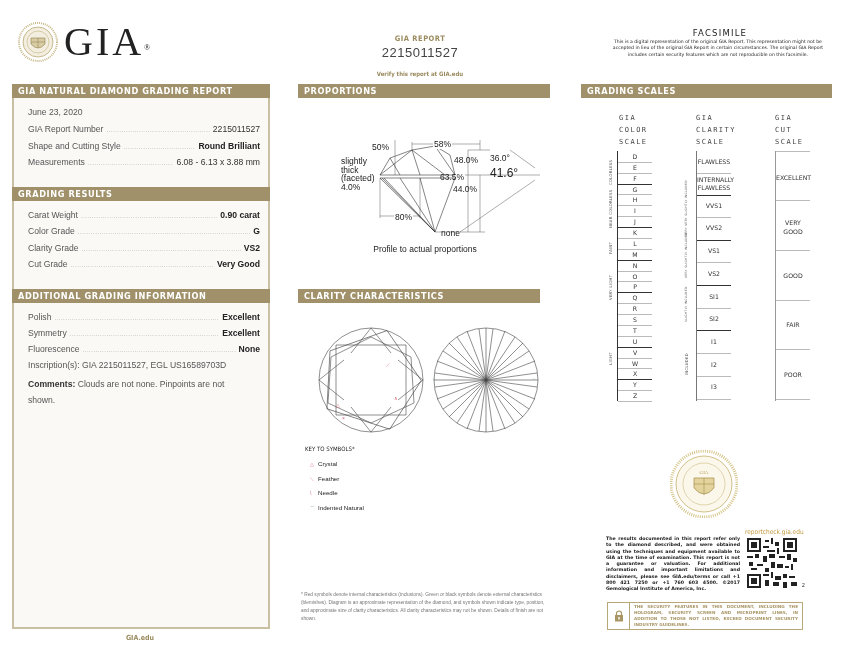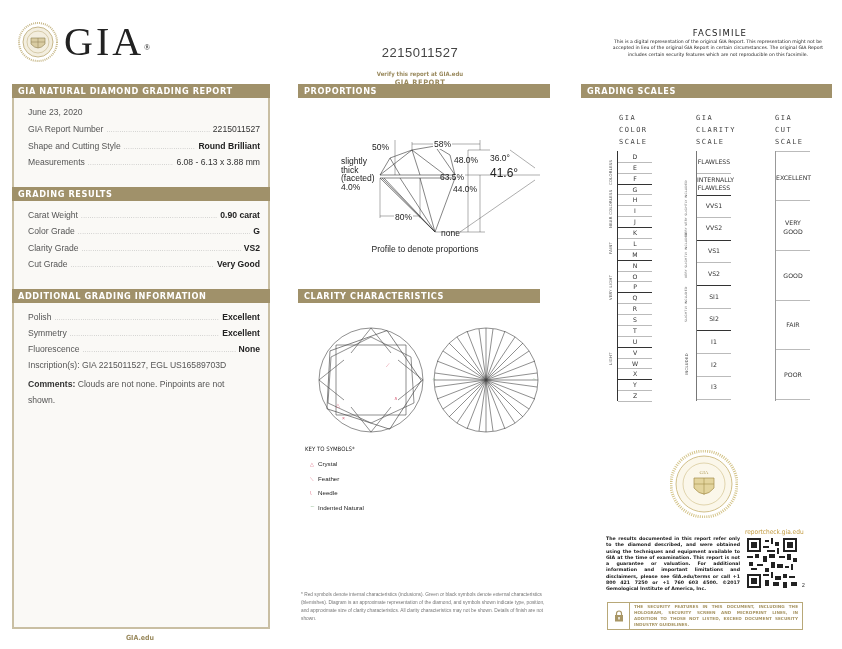--- a/index.html
+++ b/index.html
@@ -33,21 +33,21 @@
     <circle cx="20" cy="20" r="11" fill="none" stroke="#b9a772" stroke-width="0.5"></circle>
     <path d="M13 16 L27 16 L27 22 Q20 30 13 22 Z" fill="#d9cca2" stroke="#8f7f52" stroke-width="0.6"></path>
     <line x1="20" y1="16" x2="20" y2="26" stroke="#8f7f52" stroke-width="0.5"></line>
     <line x1="13" y1="20" x2="27" y2="20" stroke="#8f7f52" stroke-width="0.5"></line>
   </svg>
 </div>
 <div class="abs" style="left:64px;top:20px;font-family:'Liberation Serif',serif;font-size:40px;color:#222;letter-spacing:3px;line-height:44px;">
   <span>GIA</span><sup style="font-size:8px;vertical-align:top;position:relative;top:6px;">®</sup>
 </div>
 
-<div class="abs cond gold" style="left:360px;top:34px;width:120px;text-align:center;font-size:7.5px;font-weight:bold;letter-spacing:0.5px;margin-top:44px;">GIA REPORT</div>
+<div class="abs cond gold" style="left:360px;top:34px;width:120px;text-align:center;font-size:7.5px;font-weight:bold;letter-spacing:0.5px;">GIA REPORT</div>
 <div class="abs" style="left:360px;top:45px;width:120px;text-align:center;font-size:13px;color:#444;letter-spacing:0.5px;">2215011527</div>
 <div class="abs cond gold" style="left:350px;top:70px;width:140px;text-align:center;font-size:6px;font-weight:bold;">Verify this report at GIA.edu</div>
 
 <div class="abs" style="left:600px;top:28px;width:240px;text-align:center;font-size:8.5px;font-family:'DejaVu Sans',sans-serif;letter-spacing:1.2px;color:#222;">FACSIMILE</div>
 <div class="abs" style="left:604px;top:39px;width:228px;text-align:center;font-size:4.6px;line-height:6.3px;color:#222;font-family:'DejaVu Sans',sans-serif;">This is a digital representation of the original GIA Report. This representation might not be accepted in lieu of the original GIA Report in certain circumstances. The original GIA Report includes certain security features which are not reproducible on this facsimile.</div>
 
 <div class="panel" style="top:84px;height:545px;border-bottom:2px solid #c9bfa3;"></div>
 <div class="bar" style="left:12px;top:84px;width:258px;">GIA NATURAL DIAMOND GRADING REPORT</div>
 
 <div class="txt" style="left:28px;top:107px;">June 23, 2020</div>
@@ -166,21 +166,21 @@
   <div>slightly</div>
   <div>thick</div>
   <div>(faceted)</div>
   <div>4.0%</div>
 </div>
 <div class="abs" style="left:440px;top:172px;font-size:8.5px;color:#222;">63.5%</div>
 <div class="abs" style="left:453px;top:184px;font-size:8.5px;color:#222;">44.0%</div>
 <div class="abs" style="left:490px;top:166px;font-size:12px;color:#222;">41.6°</div>
 <div class="abs" style="left:394px;top:212px;font-size:8.5px;color:#222;background:#fff;padding:0 1px;">80%</div>
 <div class="abs" style="left:441px;top:228px;font-size:8.5px;color:#222;">none</div>
-<div class="abs" style="left:340px;top:244px;width:170px;text-align:center;font-size:8.5px;color:#222;">Profile to denote proportions</div>
+<div class="abs" style="left:340px;top:244px;width:170px;text-align:center;font-size:8.5px;color:#222;">Profile to actual proportions</div>
 
 <div class="bar" style="left:298px;top:289px;width:242px;">CLARITY CHARACTERISTICS</div>
 
 <div class="abs" style="left:316px;top:325px;width:110px;height:110px;">
   <svg width="110" height="110" viewBox="0 0 110 110">
     <g stroke="#444" stroke-width="0.6" fill="none">
       <circle cx="55" cy="55" r="52"></circle>
       <polygon points="20,20 90,20 90,90 20,90"></polygon>
       <polygon points="55,3 103,40 88,96 22,96 7,40" transform="rotate(18 55 55)"></polygon>
       <polygon points="55,12 95,32 98,78 55,98 12,78 15,32"></polygon>

